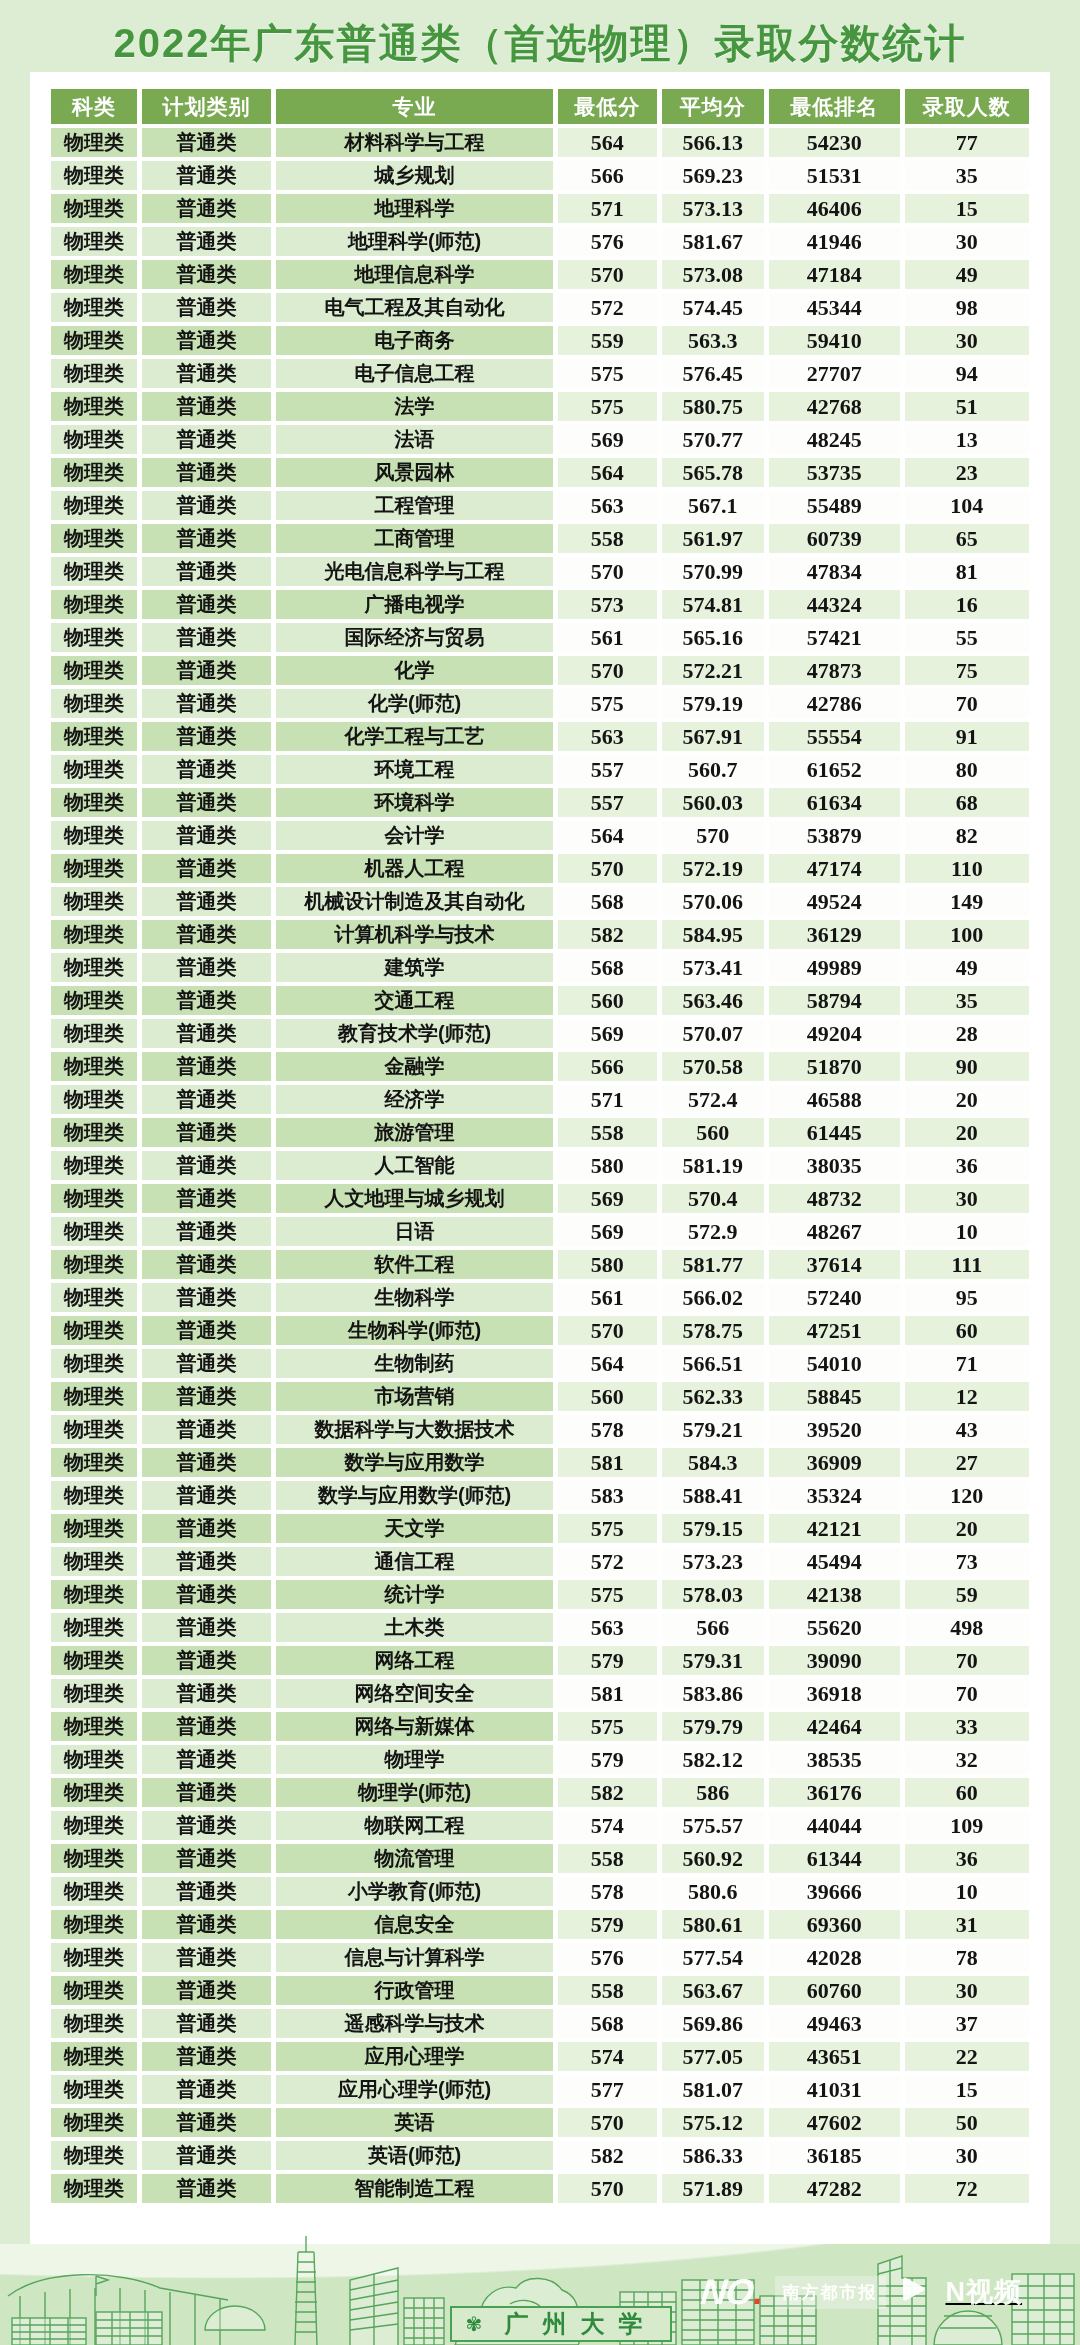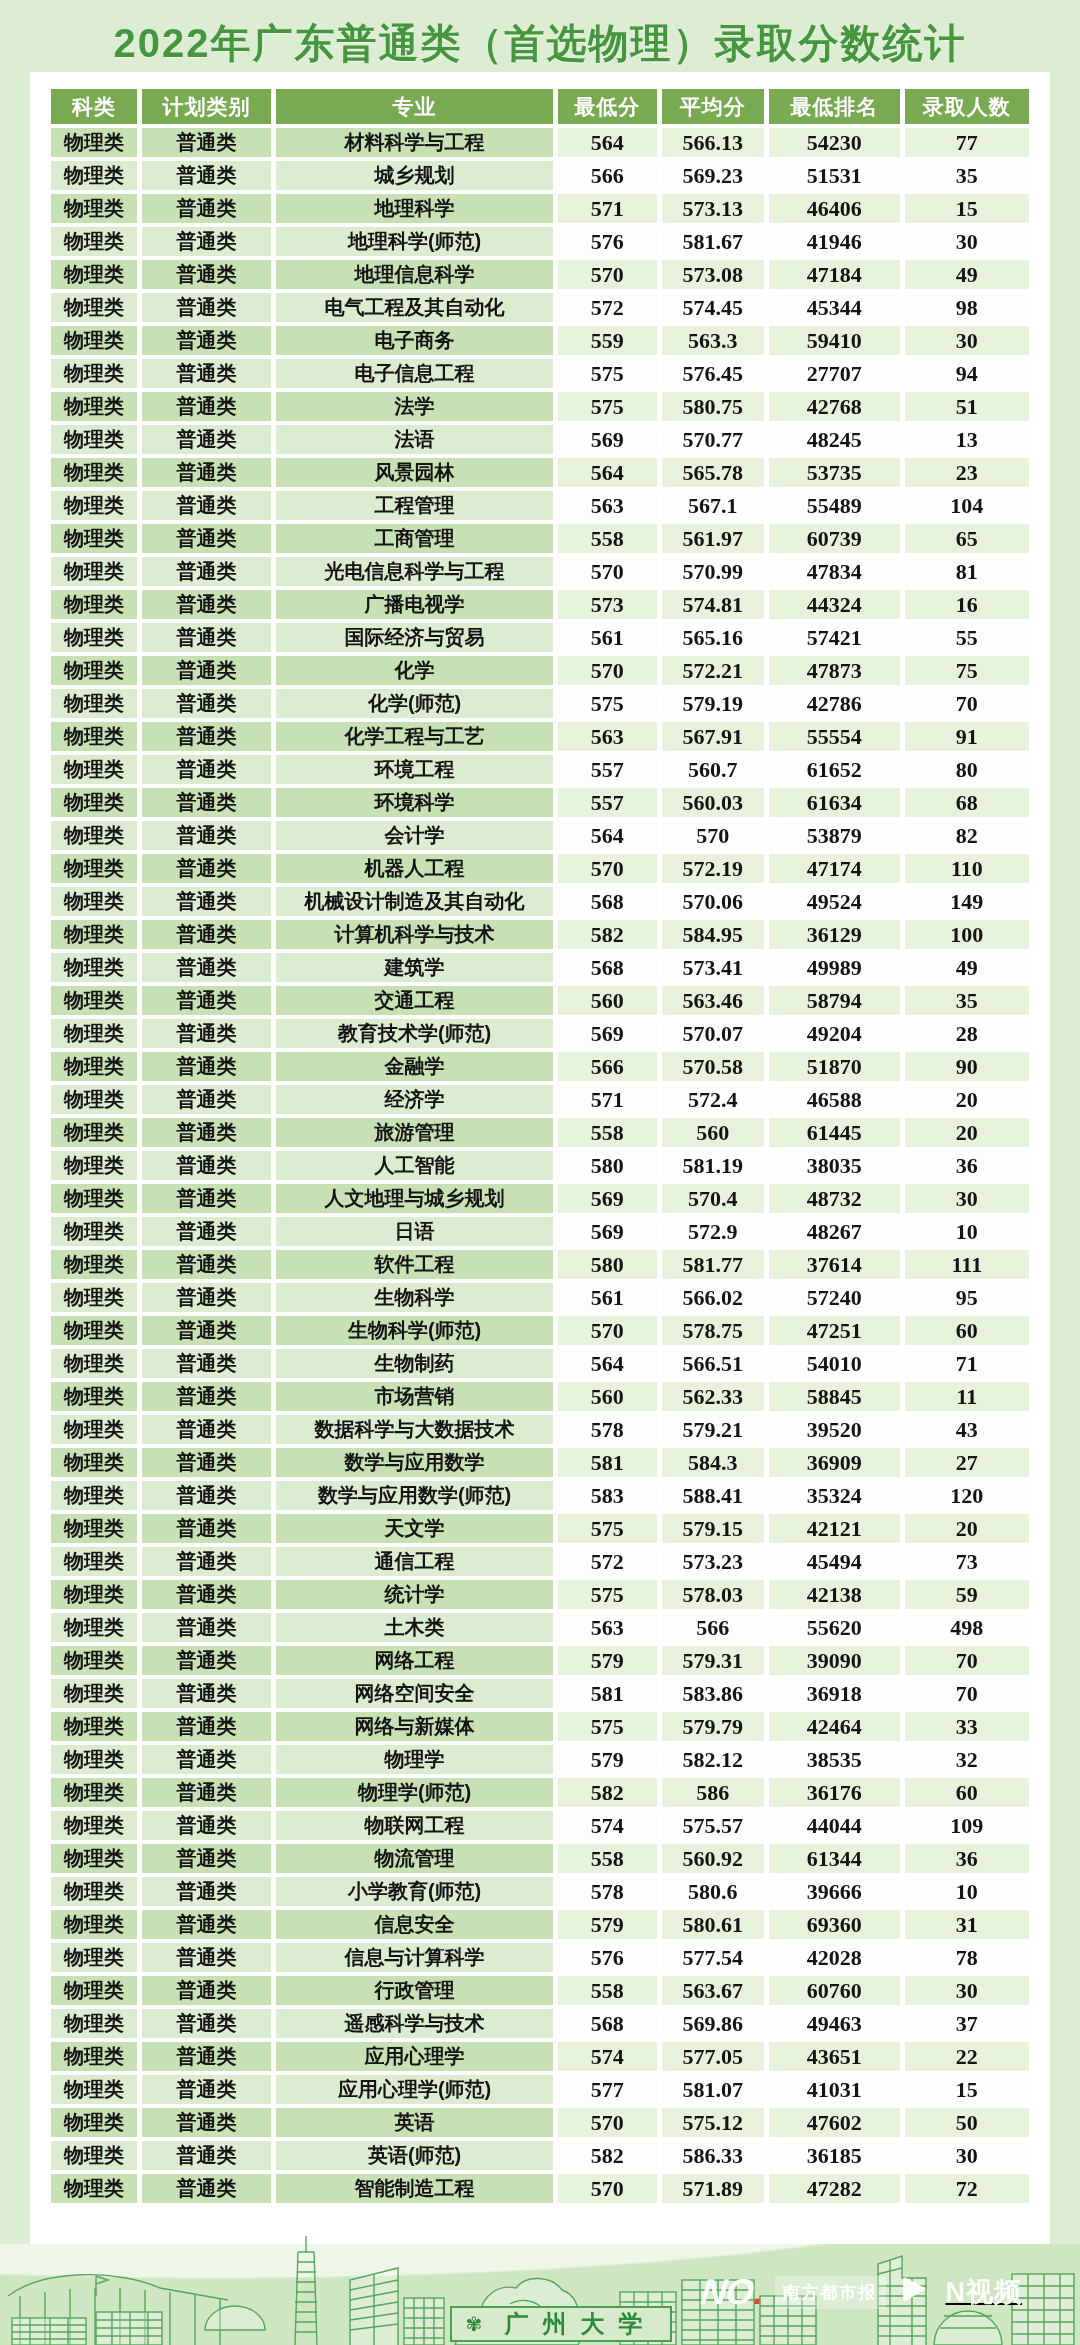--- a/index.html
+++ b/index.html
@@ -447,21 +447,21 @@
           <td class="num">54010</td>
           <td class="num">71</td>
         </tr>
         <tr class="rowA">
           <td class="cat">物理类</td>
           <td class="cat">普通类</td>
           <td class="cat">市场营销</td>
           <td class="num">560</td>
           <td class="num">562.33</td>
           <td class="num">58845</td>
-          <td class="num">11</td>
+          <td class="num">12</td>
         </tr>
         <tr class="rowB">
           <td class="cat">物理类</td>
           <td class="cat">普通类</td>
           <td class="cat">数据科学与大数据技术</td>
           <td class="num">578</td>
           <td class="num">579.21</td>
           <td class="num">39520</td>
           <td class="num">43</td>
         </tr>

